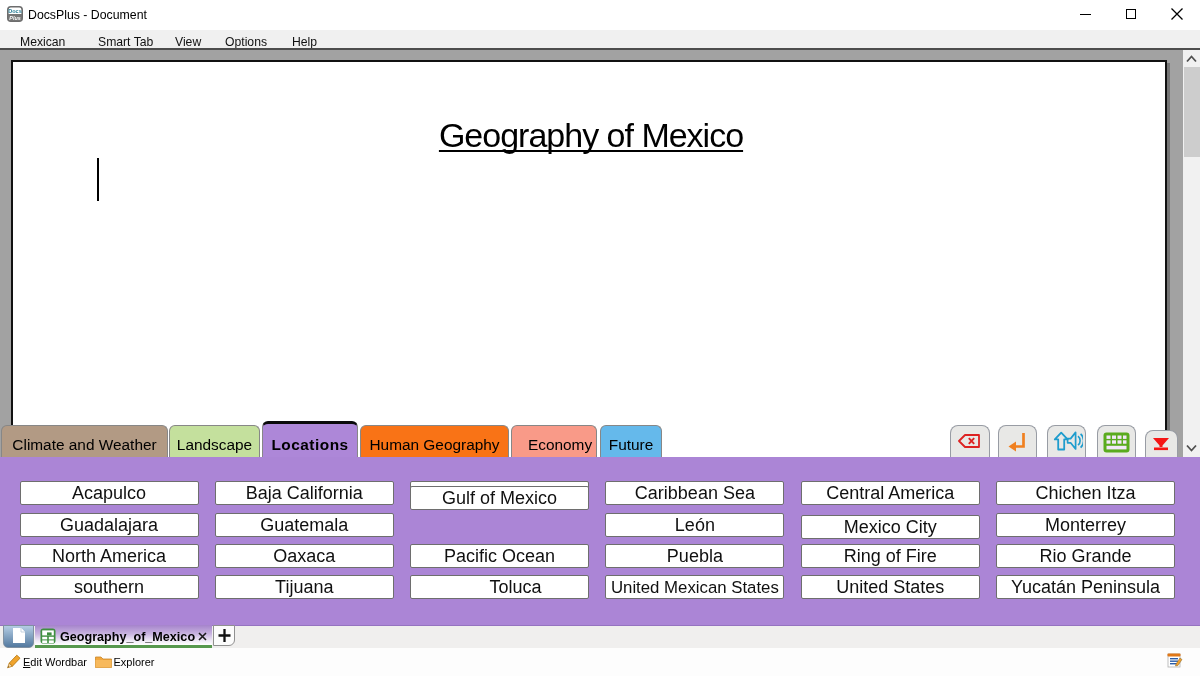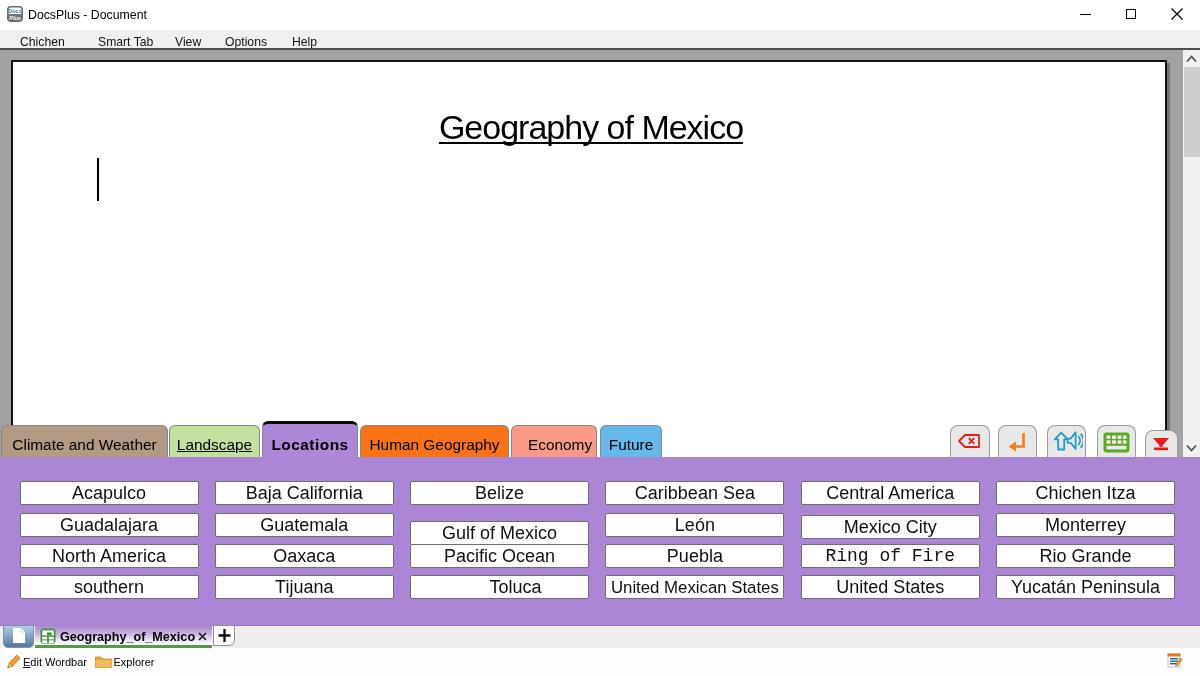--- a/index.html
+++ b/index.html
@@ -17,21 +17,21 @@
 
   
   #menubar { left:0; top:30px; width:1200px; height:18px; background:#f0f0f0; }
   .menu { position:absolute; top:34.5px; font-size:12.2px; color:#111; }
 
   #topline { left:0; top:48px; width:1200px; height:2px; background:#4d4d4d; }
 
   
   #docarea { left:0; top:50px; width:1200px; height:407px; background:#a2a2a2; }
   #page { left:11px; top:60px; width:1156px; height:397px; background:#fff; border:2px solid #111; border-bottom:none; box-shadow:3px 3px 0 rgba(80,80,80,0.55); }
-  #doctitle { left:2px; top:108px; width:1178px; text-align:center; font-size:34px; letter-spacing:-1px; color:#000; }
+  #doctitle { left:2px; top:116px; width:1178px; text-align:center; font-size:34px; letter-spacing:-1px; color:#000; }
   #doctitle span { text-decoration:underline; text-decoration-skip-ink:none; text-decoration-thickness:2px; text-underline-offset:3px; }
   #cursor { left:97px; top:158px; width:2px; height:43px; background:#000; }
 
   
   #sbar { left:1183px; top:50px; width:17px; height:407px; background:#f1f1f1; }
   #sthumb { left:1184px; top:67px; width:16px; height:90px; background:#cdcdcd; }
 
   
   .dtab { position:absolute; top:425px; height:32px; border:1px solid #878787; border-bottom:none; border-radius:6px 6px 0 0; font-size:15.4px; color:#000; text-align:center; line-height:37.5px; white-space:nowrap; }
 
@@ -64,21 +64,21 @@
     <text x="8" y="13.6" text-anchor="middle" font-family="Liberation Sans, sans-serif" font-size="5.4" font-weight="bold" font-style="italic" fill="#ffffff">Plus</text>
   </svg>
   <div class="abs" id="apptitle">DocsPlus - Document</div>
   <div class="abs" id="btn-min"></div>
   <div class="abs" id="btn-max"></div>
   <svg class="abs" id="btn-close" style="left:1171px;top:8px" width="12" height="12" viewBox="0 0 12 12">
     <path d="M0.5 0.5 L11.5 11.5 M11.5 0.5 L0.5 11.5" stroke="#000" stroke-width="1.3"></path>
   </svg>
 
   <div class="abs" id="menubar"></div>
-  <span class="menu" style="left:20px">Chichen</span>
+  <span class="menu" style="left:20px">Mexican</span>
   <span class="menu" style="left:98px">Smart Tab</span>
   <span class="menu" style="left:175px">View</span>
   <span class="menu" style="left:225px">Options</span>
   <span class="menu" style="left:292px">Help</span>
 
   <div class="abs" id="topline"></div>
   <div class="abs" id="docarea"></div>
   <div class="abs" id="page"></div>
   <div class="abs" id="doctitle"><span>Geography of Mexico</span></div>
   <div class="abs" id="cursor"></div>
@@ -88,21 +88,21 @@
   <svg class="abs" style="left:1186px;top:55px" width="11" height="8" viewBox="0 0 11 8">
     <path d="M1 6.5 L5.5 1.5 L10 6.5" fill="none" stroke="#505050" stroke-width="1.8"></path>
   </svg>
   <svg class="abs" style="left:1186px;top:444px" width="11" height="8" viewBox="0 0 11 8">
     <path d="M1 1.5 L5.5 6.5 L10 1.5" fill="none" stroke="#505050" stroke-width="1.8"></path>
   </svg>
 
   <div class="abs" id="wordbar"></div>
 
   <div class="dtab" style="left:1px; width:167px; background:#b29a84;">Climate and Weather</div>
-  <div class="dtab" style="left:169px; width:91px; background:#c4e09d;text-decoration:underline;">Landscape</div>
+  <div class="dtab" style="left:169px; width:91px; background:#c4e09d;">Landscape</div>
   <div class="dtab" style="left:262px; width:96px; background:#ad87d8; top:421px; height:36px; border-top:3.5px solid #0a0a0a; font-weight:bold; padding-top:2px; letter-spacing:0.5px;">Locations</div>
   <div class="dtab" style="left:360px; width:149px; background:#f97316;">Human Geography</div>
   <div class="dtab" style="left:511px; width:86px; background:#f99a88;padding-left:12px;">Economy</div>
   <div class="dtab" style="left:600px; width:62px; background:#65b9eb;">Future</div>
 
   <div class="rbtn" style="left:950px; width:40px;"></div>
   <div class="rbtn" style="left:998px; width:39px;"></div>
   <div class="rbtn" style="left:1047px; width:39px;"></div>
   <div class="rbtn" style="left:1097px; width:39px;"></div>
   <div class="rbtn" style="left:1145px; width:33px; top:430px; height:27px;"></div>
@@ -141,29 +141,29 @@
   </svg>
 
   <div class="wbtn" style="left:19.5px;top:481.3px;">Acapulco</div>
   <div class="wbtn" style="left:214.8px;top:481.3px;">Baja California</div>
   <div class="wbtn" style="left:410.1px;top:481.3px;">Belize</div>
   <div class="wbtn" style="left:605.4px;top:481.3px;">Caribbean Sea</div>
   <div class="wbtn" style="left:800.7px;top:481.3px;">Central America</div>
   <div class="wbtn" style="left:996.0px;top:481.3px;">Chichen Itza</div>
   <div class="wbtn" style="left:19.5px;top:512.6px;">Guadalajara</div>
   <div class="wbtn" style="left:214.8px;top:512.6px;">Guatemala</div>
-  <div class="wbtn" style="left:410.1px;top:521px;">Gulf of Mexico</div>
+  <div class="wbtn" style="left:410.1px;top:486px;">Gulf of Mexico</div>
   <div class="wbtn" style="left:605.4px;top:512.6px;">León</div>
   <div class="wbtn" style="left:800.7px;top:515px;">Mexico City</div>
   <div class="wbtn" style="left:996.0px;top:512.6px;">Monterrey</div>
   <div class="wbtn" style="left:19.5px;top:544.0px;">North America</div>
   <div class="wbtn" style="left:214.8px;top:544.0px;">Oaxaca</div>
   <div class="wbtn" style="left:410.1px;top:544.0px;">Pacific Ocean</div>
   <div class="wbtn" style="left:605.4px;top:544.0px;">Puebla</div>
-  <div class="wbtn" style="left:800.7px;top:544.0px;font-family:Liberation Mono, monospace;">Ring of Fire</div>
+  <div class="wbtn" style="left:800.7px;top:544.0px;">Ring of Fire</div>
   <div class="wbtn" style="left:996.0px;top:544.0px;">Rio Grande</div>
   <div class="wbtn" style="left:19.5px;top:575.4px;">southern</div>
   <div class="wbtn" style="left:214.8px;top:575.4px;">Tijuana</div>
   <div class="wbtn" style="left:410.1px;top:575.4px;padding-left:32px;">Toluca</div>
   <div class="wbtn" style="left:605.4px;top:575.4px;font-size:16.8px;">United Mexican States</div>
   <div class="wbtn" style="left:800.7px;top:575.4px;">United States</div>
   <div class="wbtn" style="left:996.0px;top:575.4px;">Yucatán Peninsula</div>
 
   <div class="abs" id="tabbar"></div>
 

